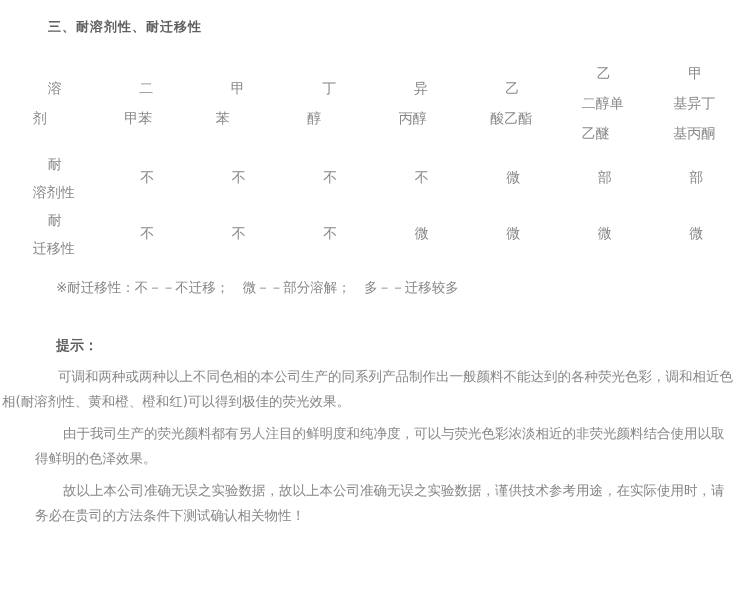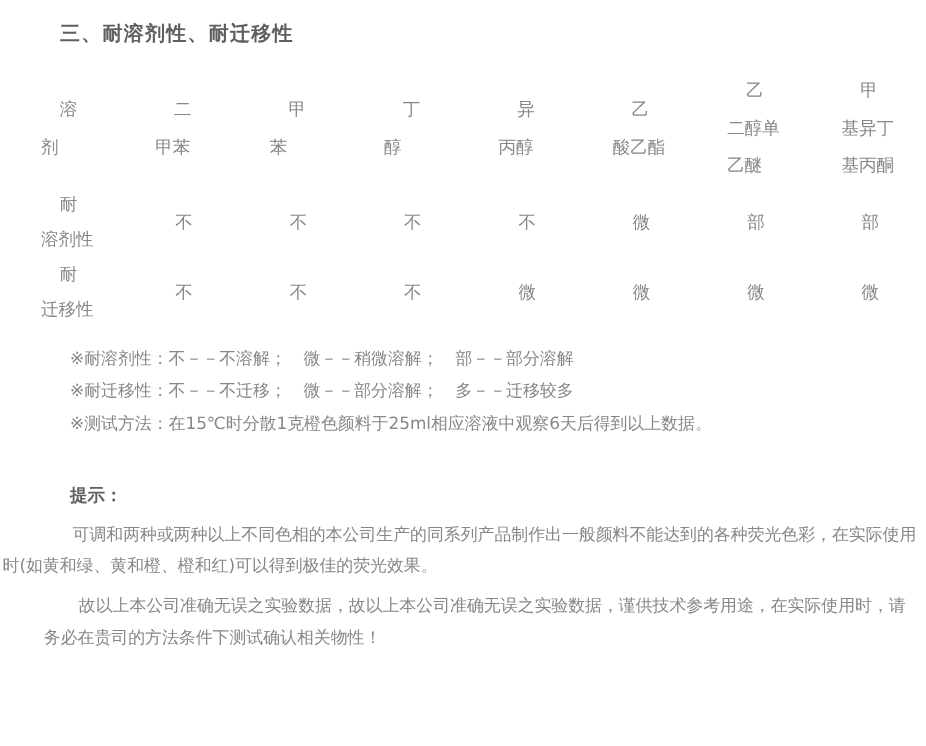--- a/index.html
+++ b/index.html
@@ -5,21 +5,21 @@
   html, body { margin: 0; padding: 0; }
   body {
     width: 741px;
     height: 597px;
     background: #ffffff;
     font-family: "DejaVu Sans", "Liberation Sans", sans-serif;
     overflow: hidden;
   }
   .page-title {
     margin: 16px 0 0 48px;
-    font-size: 16px;
+    font-size: 13px;
     font-weight: bold;
     color: #5f5f5f;
     letter-spacing: 1px;
     line-height: 22px;
   }
   table.solvents {
     margin: 18px 0 0 10px;
     width: 732px;
     table-layout: fixed;
     border-collapse: collapse;
@@ -132,22 +132,21 @@
     <td class="val">不</td>
     <td class="val">微</td>
     <td class="val">微</td>
     <td class="val">微</td>
     <td class="val">微</td>
   </tr>
 </tbody>
   </table>
 
 <div class="notes">
-  <div class="note-line">※耐溶剂性：不－－不溶解；　微－－稍微溶解；　部－－部分溶解</div>
   <div class="note-line">※耐迁移性：不－－不迁移；　微－－部分溶解；　多－－迁移较多</div>
-  <div class="note-line">※测试方法：在15℃时分散1克橙色颜料于25ml相应溶液中观察6天后得到以上数据。</div>
 </div>
 
 <div>
   <div class="tips-heading">提示：</div>
-  <p class="para para-a">可调和两种或两种以上不同色相的本公司生产的同系列产品制作出一般颜料不能达到的各种荧光色彩，在实际使用时(如黄和绿、黄和橙、橙和红)可以得到极佳的荧光效果。</p>
+  <p class="para para-a">可调和两种或两种以上不同色相的本公司生产的同系列产品制作出一般颜料不能达到的各种荧光色彩，调和相近色相(耐溶剂性、黄和橙、橙和红)可以得到极佳的荧光效果。</p>
+  <p class="para para-b">由于我司生产的荧光颜料都有另人注目的鲜明度和纯净度，可以与荧光色彩浓淡相近的非荧光颜料结合使用以取得鲜明的色泽效果。</p>
   <p class="para para-b">故以上本公司准确无误之实验数据，故以上本公司准确无误之实验数据，谨供技术参考用途，在实际使用时，请务必在贵司的方法条件下测试确认相关物性！</p>
 </div>
 
 </body></html>

